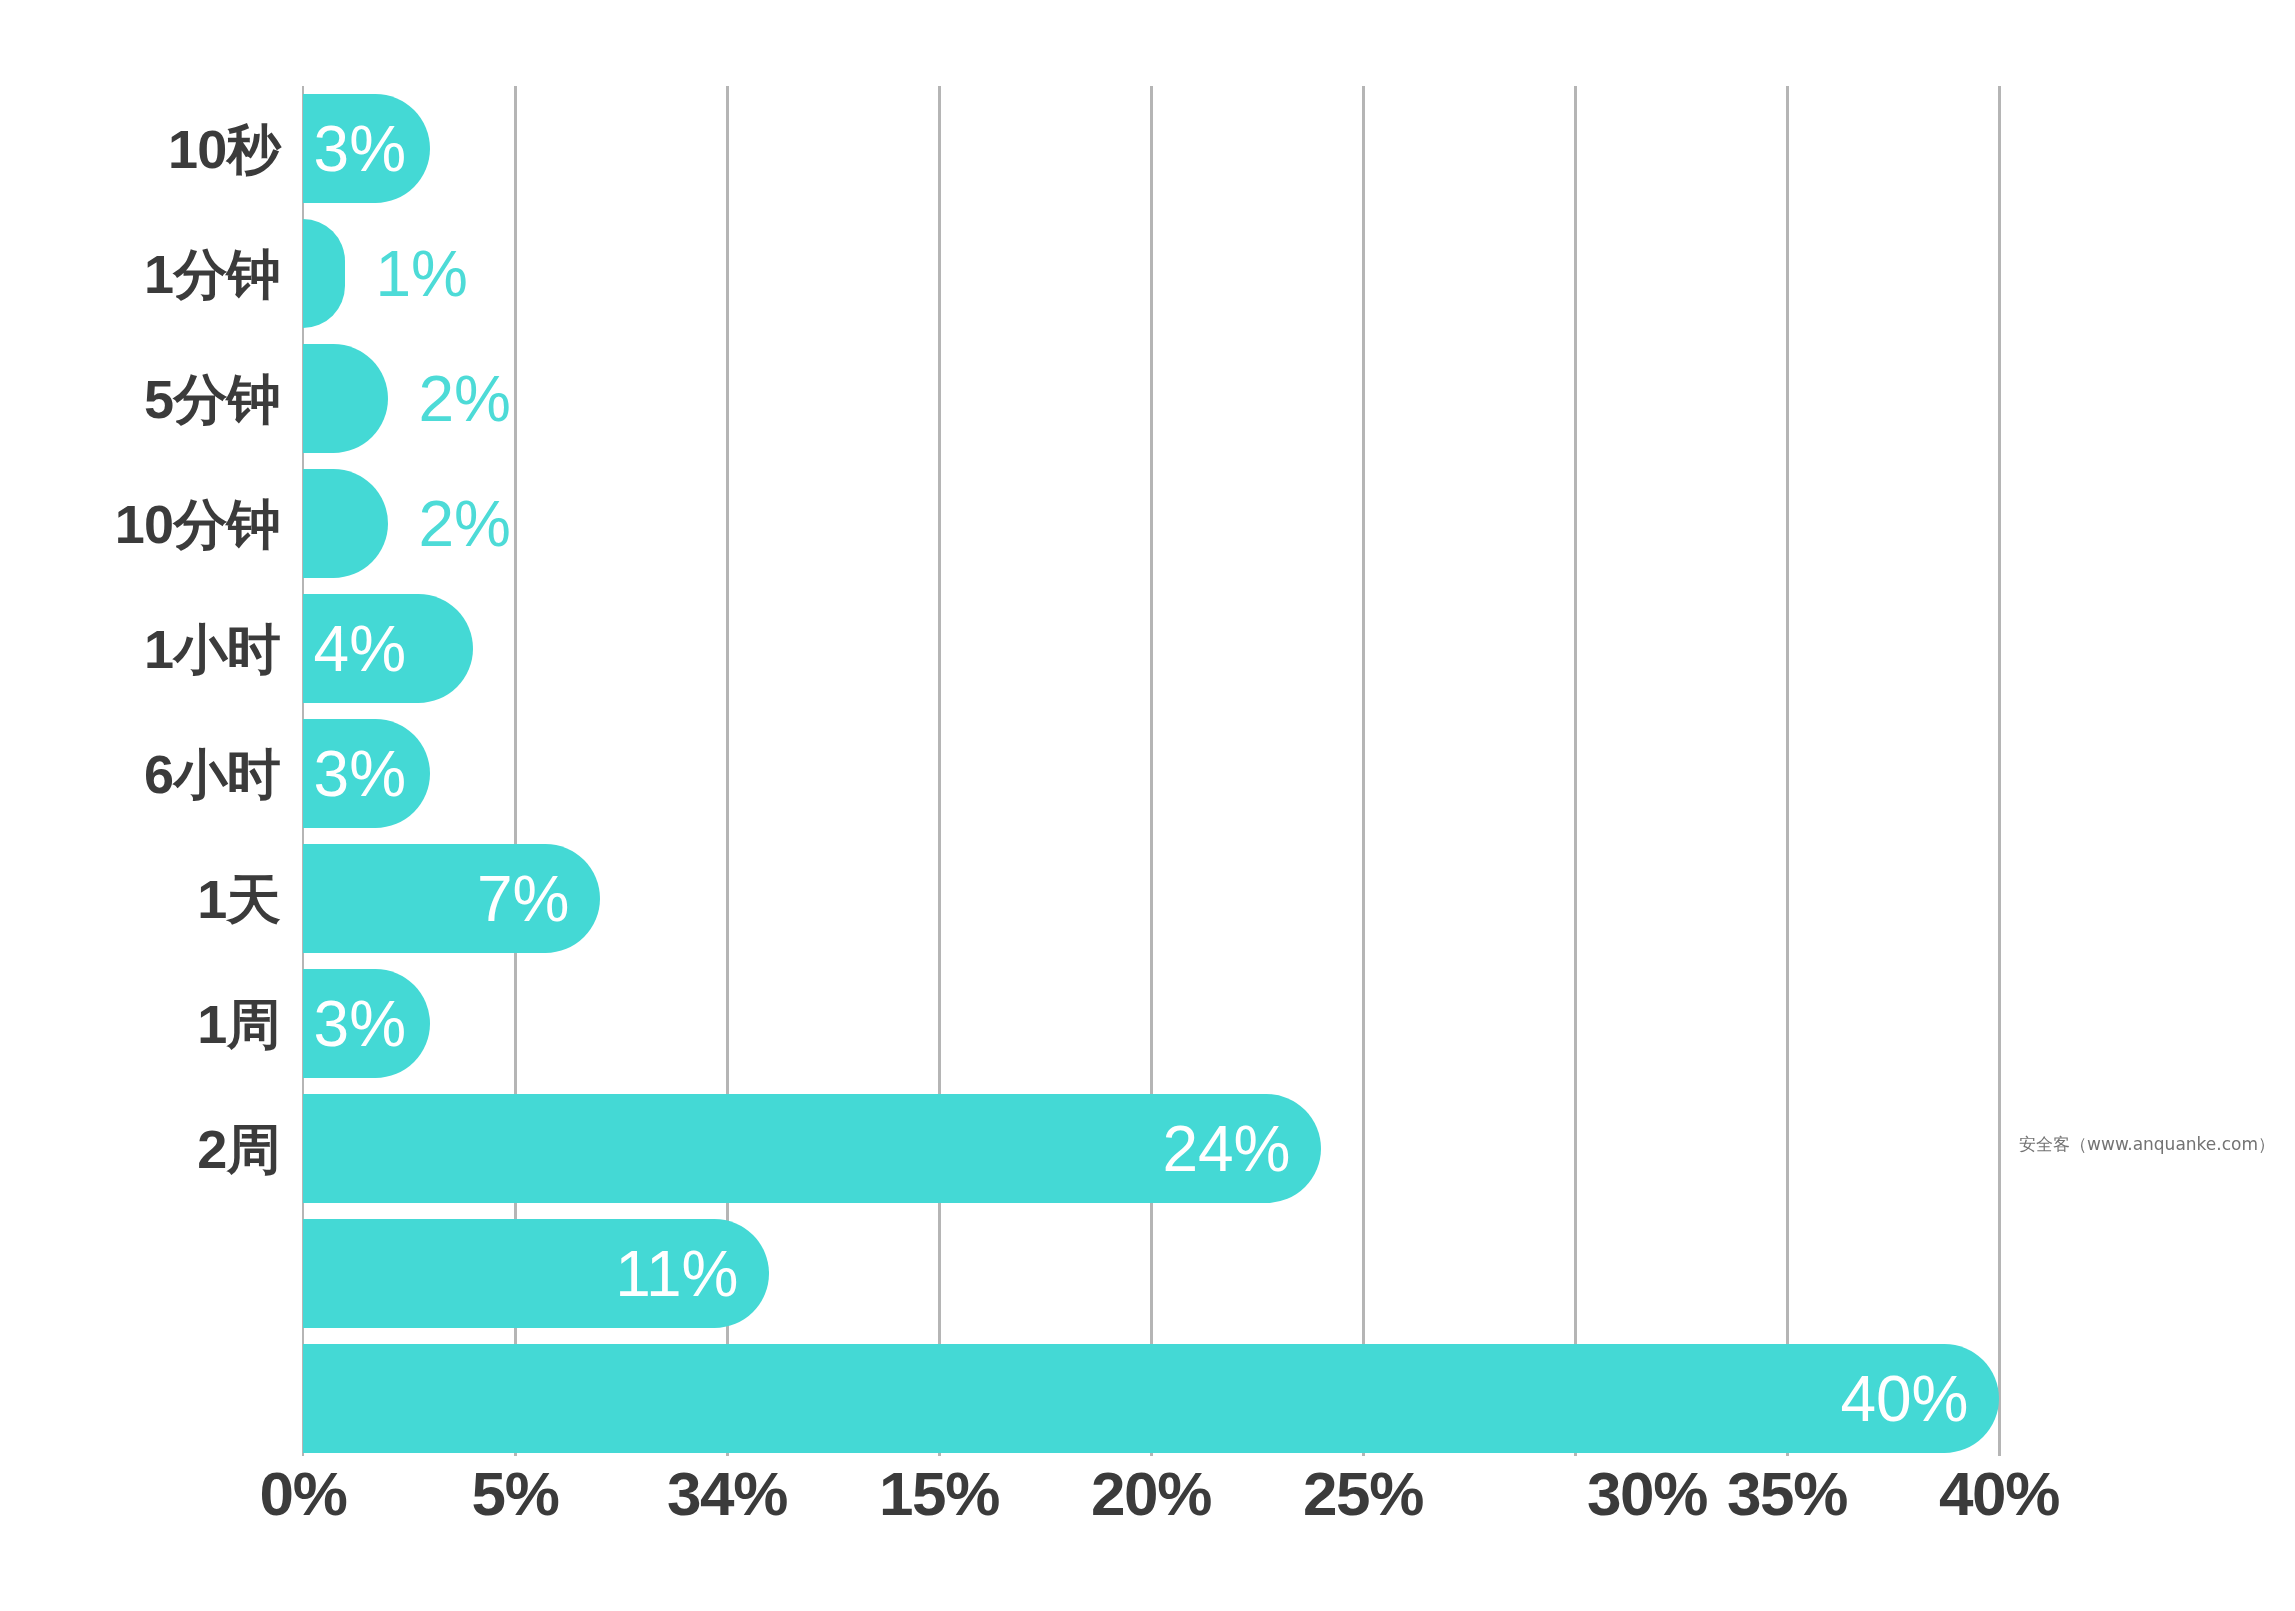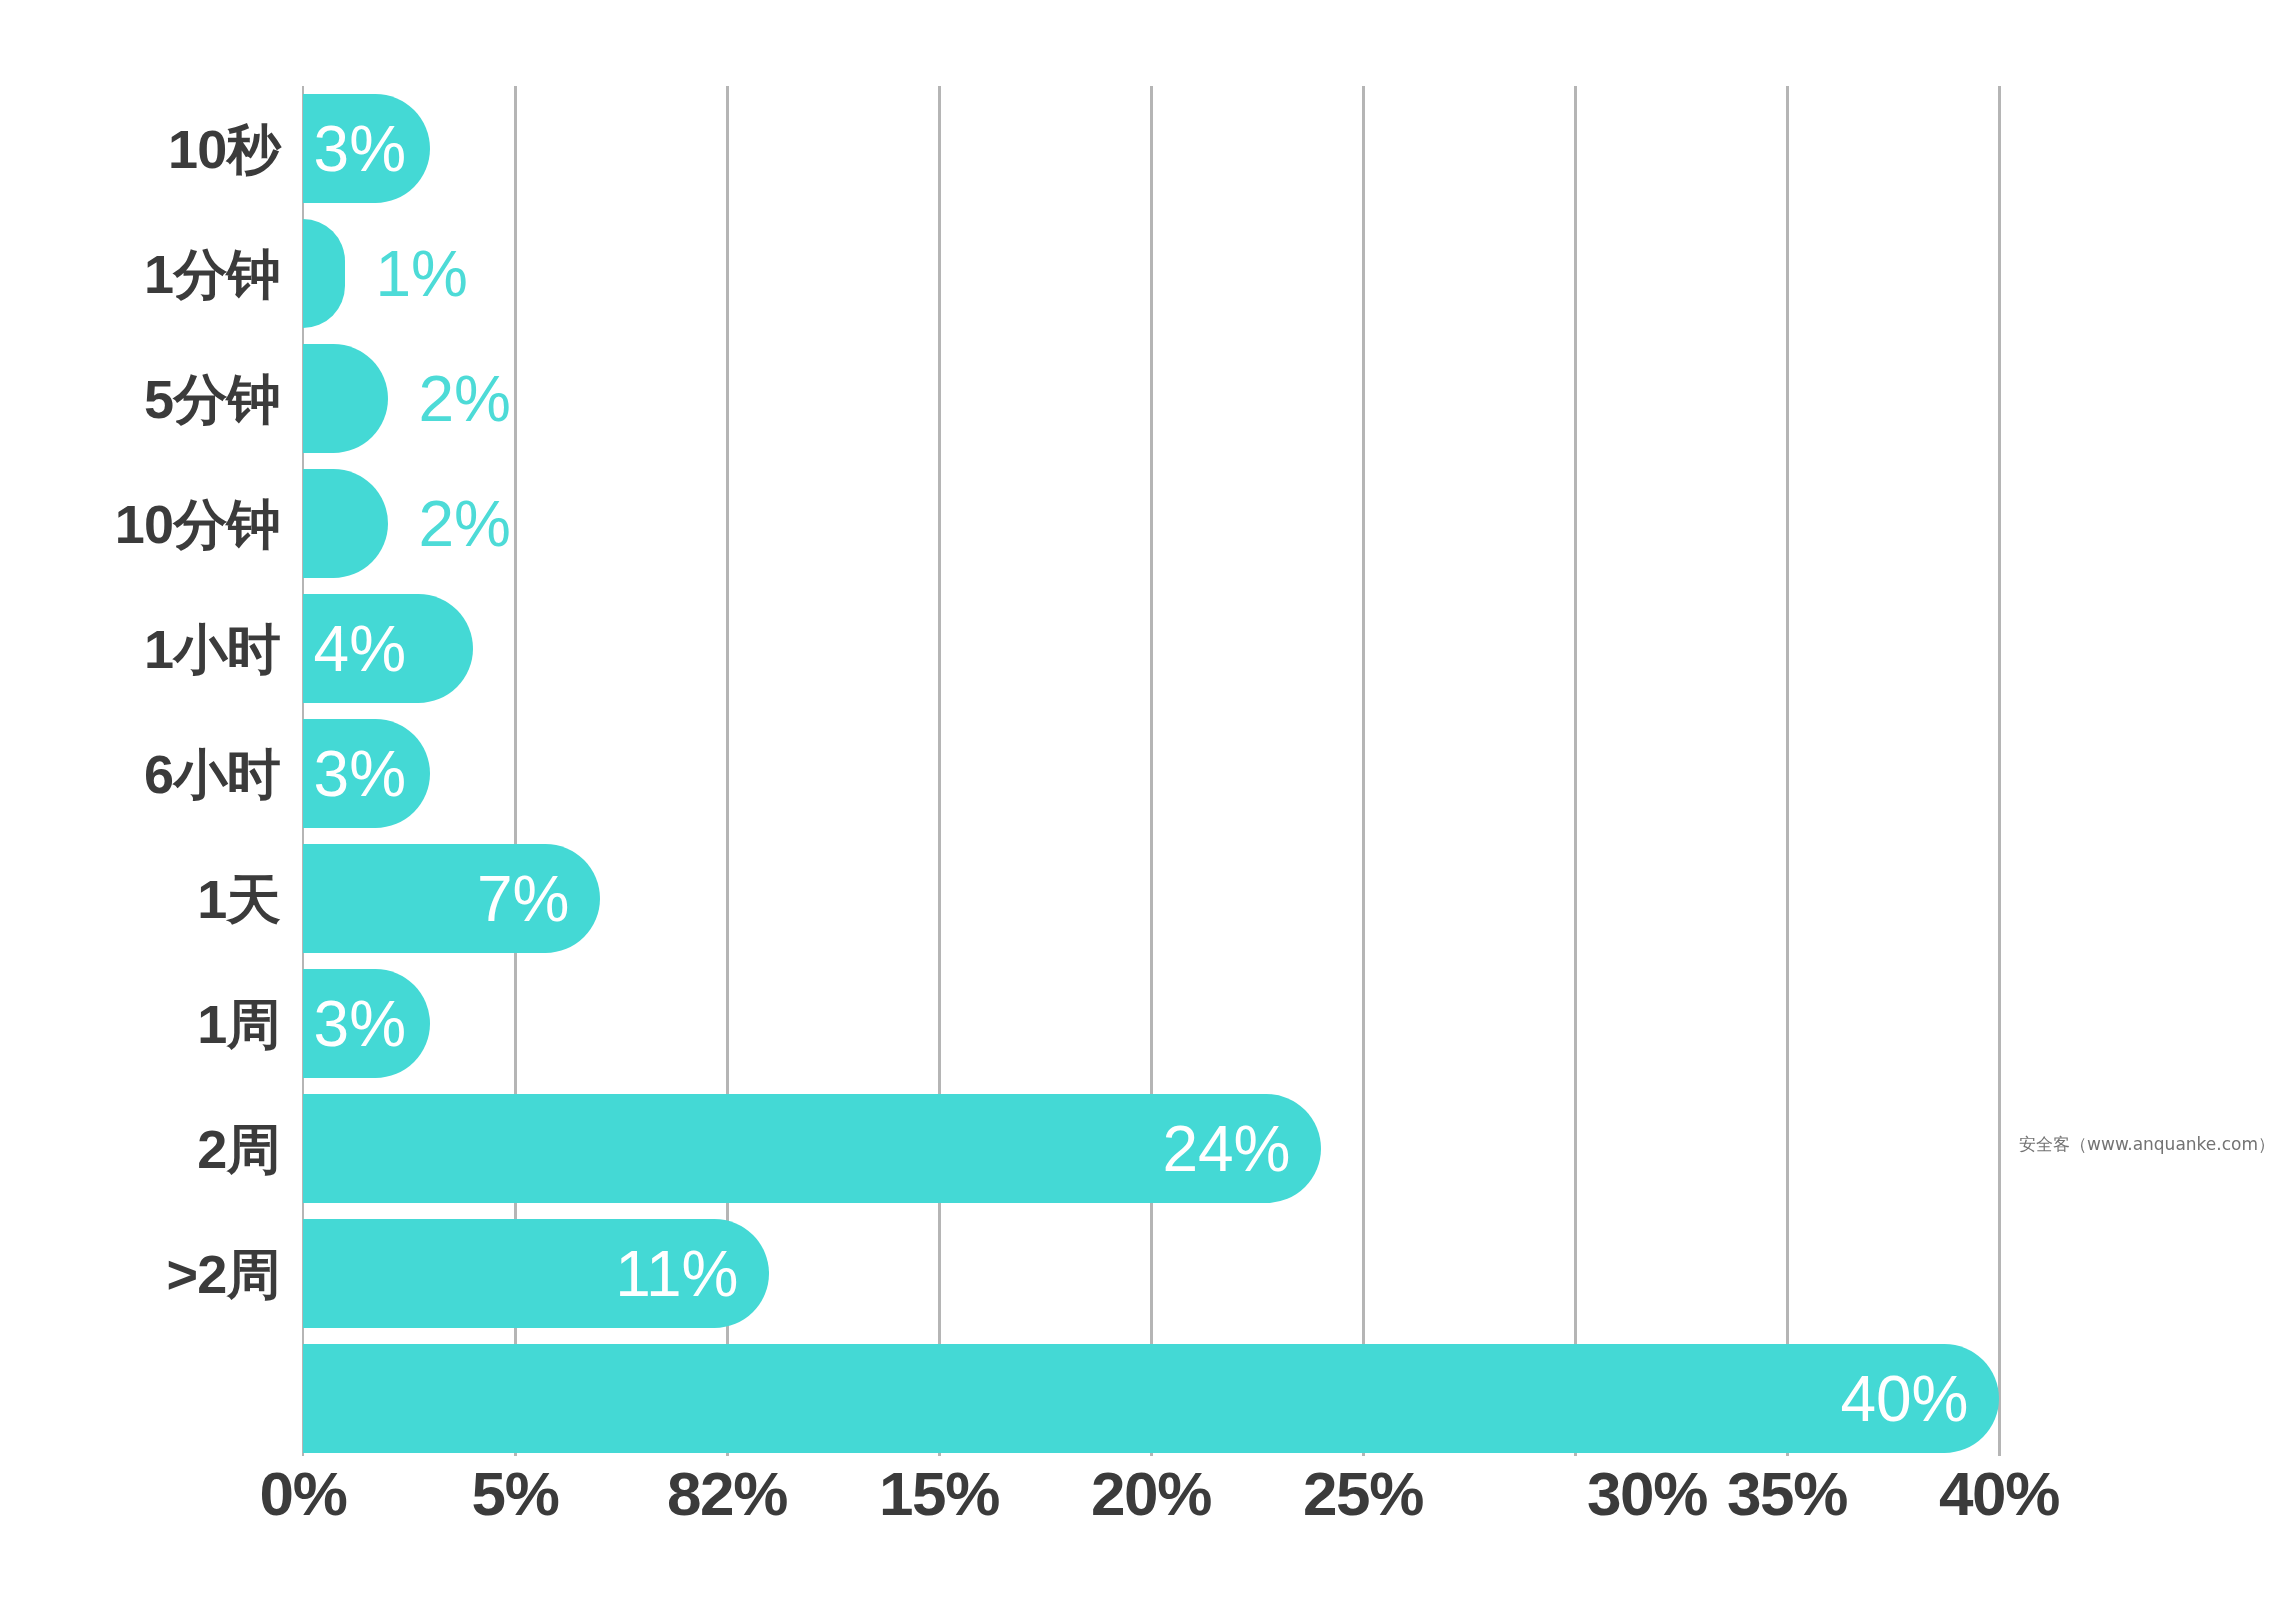--- a/index.html
+++ b/index.html
@@ -180,23 +180,20 @@
         <span class="cat-label">6小时</span>
       </div>
       <div class="cat-cell">
         <span class="cat-label">1天</span>
       </div>
       <div class="cat-cell">
         <span class="cat-label">1周</span>
       </div>
       <div class="cat-cell">
         <span class="cat-label">2周</span>
-      </div>
-      <div class="cat-cell">
-        <span class="cat-label">&gt;2周</span>
       </div>
     </div>
 
   <div class="plot">
     <div class="gridlines">
         <div class="gline axis0" style="left: -1.3px;"></div>
         <div class="gline" style="left: 211px;"></div>
         <div class="gline" style="left: 423px;"></div>
         <div class="gline" style="left: 635px;"></div>
         <div class="gline" style="left: 847px;"></div>
@@ -257,21 +254,21 @@
           <div class="bar inside" style="width: 1696px;">
             <span class="val-in">40%</span>
           </div>
         </div>
       </div>
   </div>
 
   <div class="xticks">
       <div class="xtick" style="left: 0px;">0%</div>
       <div class="xtick" style="left: 212px;">5%</div>
-      <div class="xtick" style="left: 424px;">82%</div>
+      <div class="xtick" style="left: 424px;">34%</div>
       <div class="xtick" style="left: 636px;">15%</div>
       <div class="xtick" style="left: 848px;">20%</div>
       <div class="xtick" style="left: 1060px;">25%</div>
       <div class="xtick" style="left: 1344px;">30%</div>
       <div class="xtick" style="left: 1484px;">35%</div>
       <div class="xtick" style="left: 1696px;">40%</div>
     </div>
 
   <div class="watermark">安全客（www.anquanke.com）</div>
 

